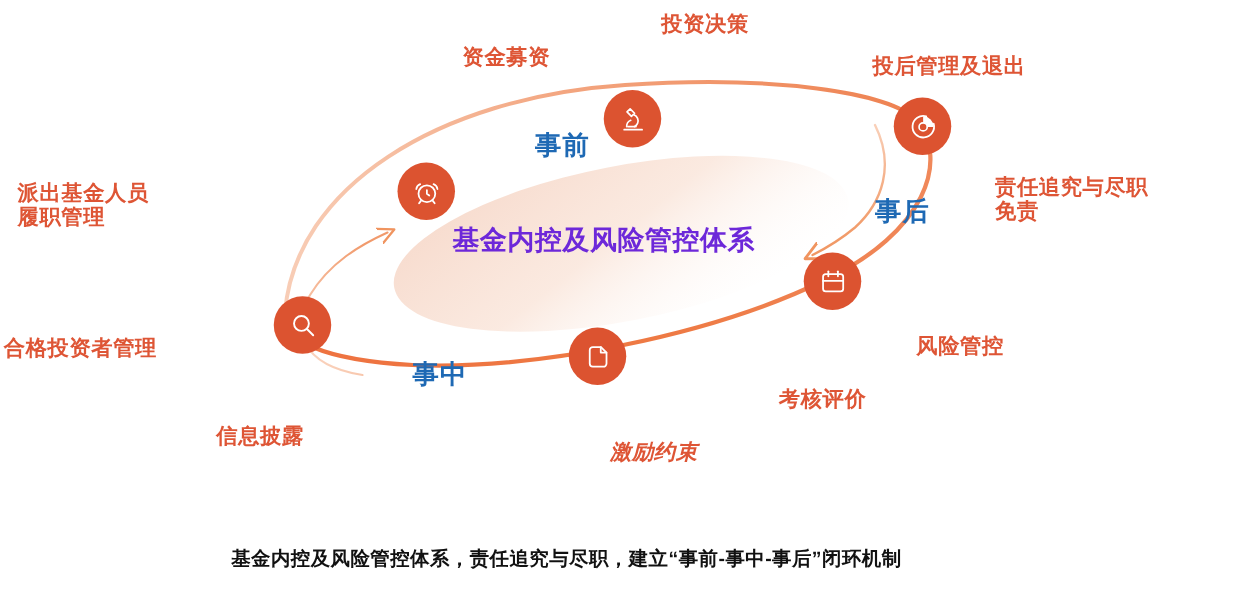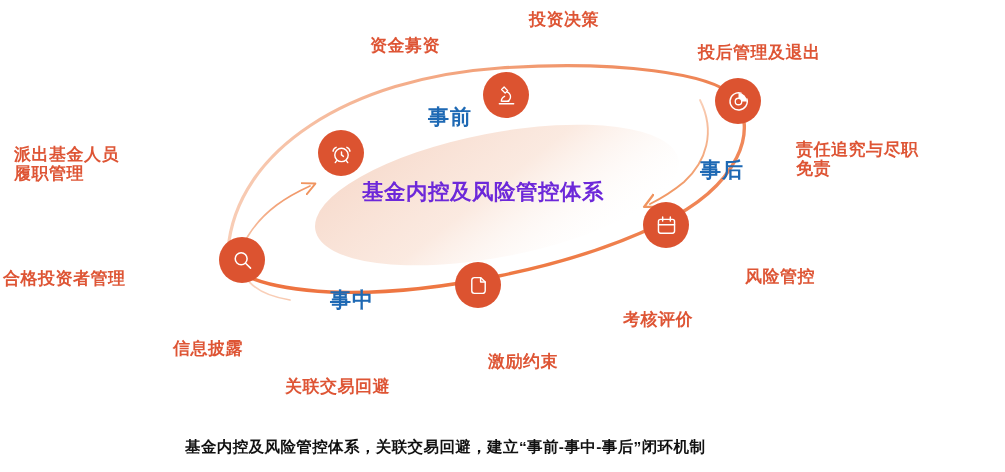--- a/index.html
+++ b/index.html
@@ -201,22 +201,21 @@
   <div class="lbl lbl-blue" style="left:330px; top:288px;">事中</div>
   <div class="lbl lbl-blue" style="left:700px; top:158px;text-align:right;">事后</div>
 
   <div class="lbl lbl-orange" style="left:14px; top:145px;">派出基金人员
 履职管理</div>
   <div class="lbl lbl-orange" style="left:370px; top:36px;">资金募资</div>
   <div class="lbl lbl-orange" style="left:529px; top:10px;">投资决策</div>
   <div class="lbl lbl-orange" style="left:698px; top:43px;">投后管理及退出</div>
   <div class="lbl lbl-orange" style="left:796px; top:140px;">责任追究与尽职
 免责</div>
-  <div class="lbl lbl-orange" style="left:733px; top:267px;margin-left:12px;">风险管控</div>
+  <div class="lbl lbl-orange" style="left:733px; top:267px;">风险管控</div>
   <div class="lbl lbl-orange" style="left:623px; top:310px;">考核评价</div>
-  <div class="lbl lbl-orange" style="left:488px; top:352px;">激励约束</div>
-  <div class="lbl lbl-orange" style="left:285px; top:377px;">关联交易回避</div>
+  <div class="lbl lbl-orange" style="left:488px; top:352px;font-style:italic;">激励约束</div>
   <div class="lbl lbl-orange" style="left:3px; top:269px;">合格投资者管理</div>
   <div class="lbl lbl-orange" style="left:173px; top:339px;">信息披露</div>
 
-  <div class="caption" style="left:185px; top:437px;">基金内控及风险管控体系，关联交易回避，建立“事前-事中-事后”闭环机制</div>
+  <div class="caption" style="left:185px; top:437px;">基金内控及风险管控体系，责任追究与尽职，建立“事前-事中-事后”闭环机制</div>
 
 </div>
 
 </body></html>

